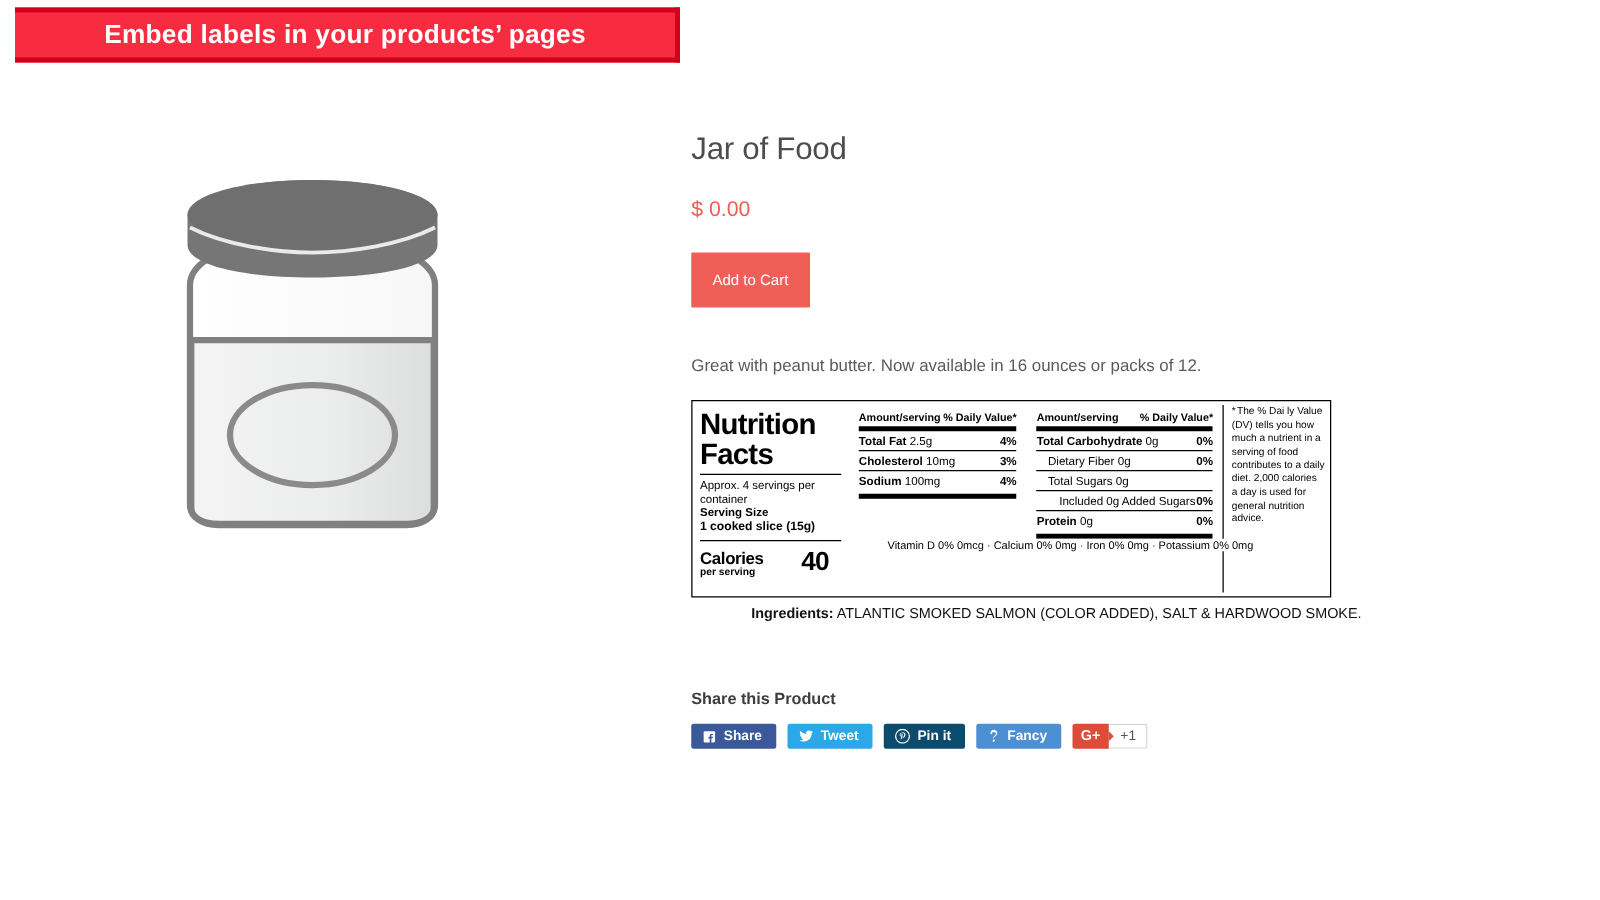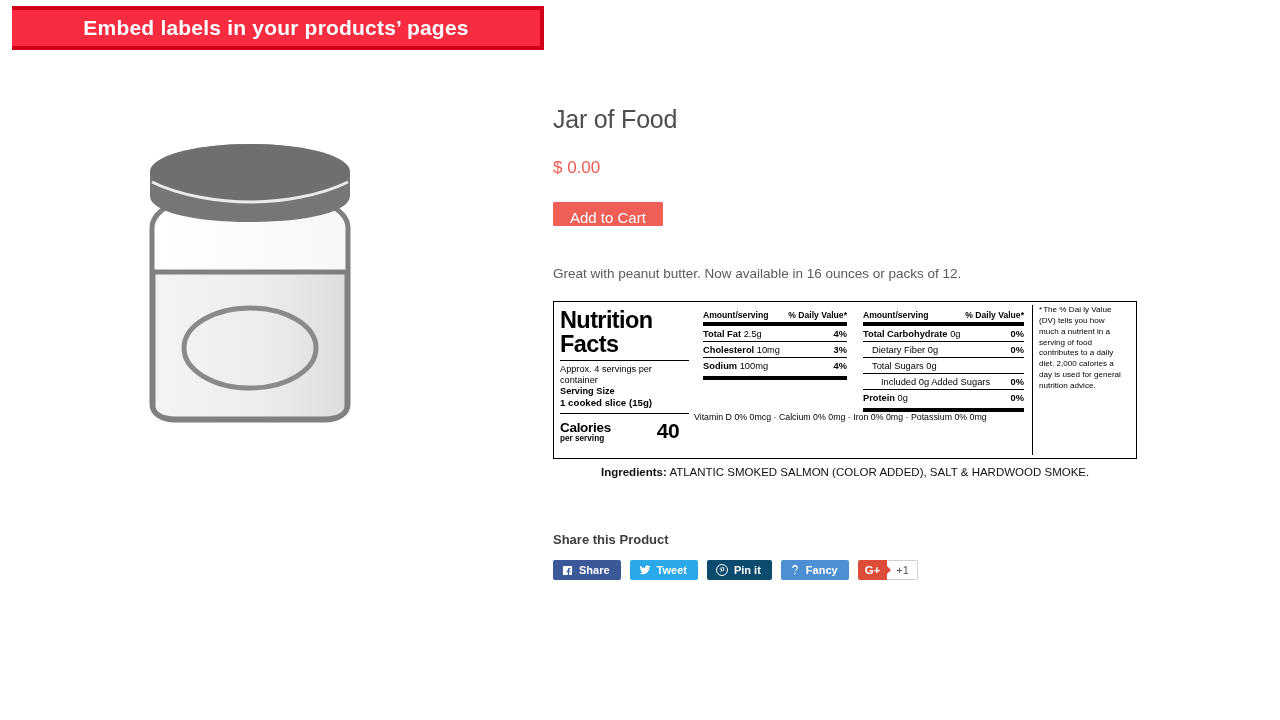--- a/index.html
+++ b/index.html
@@ -75,23 +75,23 @@
     color: #f05a50;
   }
 
   .add-to-cart {
     margin-top: 24px;
     display: inline-block;
     background: #f05f57;
     color: #ffffff;
     border: none;
     padding: 0 17px;
-    height: 24px;
+    height: 44px;
     line-height: 32px;
-    font-size: 15px;
+    font-size: 12px;
     font-family: "Liberation Sans", sans-serif;
     cursor: pointer;
     border-radius: 1px;
   }
 
   .product-desc {
     margin-top: 37px;
     font-size: 13.5px;
     color: #5a5a5a;
     line-height: 1.5;
@@ -100,21 +100,21 @@
   
   .nutrition-wrap {
     margin-top: 17px;
     width: 588px;
   }
   .nutrition-label {
     border: 1.5px solid #000;
     background: #fff;
     display: flex;
     box-sizing: border-box;
-    width: 584px;
+    width: 512px;
     height: 158px;
     color: #000;
     padding: 3px 4px 3px 6px;
     font-size: 8.2px;
   }
 
   
   .nf-left {
     width: 135px;
     box-sizing: border-box;
@@ -417,21 +417,21 @@
             </div>
           <div class="bar-thick-b"></div>
         </div>
 
         <div class="nf-foot nf-divider">
           <span class="star">*</span><span>The % Dai ly Value (DV) tells you how much a nutrient in a serving of food contributes to a daily diet. 2,000 calories a day is used for general nutrition advice.</span>
         </div>
       </div>
 
       <div style="position:relative;">
-        <div class="nf-vitamins" id="vitamins-line" style="position:absolute; left:141px; top:-47px; background:#fff; padding-top:0;">Vitamin D 0% 0mcg · Calcium 0% 0mg · Iron 0% 0mg · Potassium 0% 0mg</div>
+        <div class="nf-vitamins" id="vitamins-line" style="position:absolute; left:157px; top:-47px; background:#fff; padding-top:0;">Vitamin D 0% 0mcg · Calcium 0% 0mg · Iron 0% 0mg · Potassium 0% 0mg</div>
       </div>
 
       <div class="ingredients">
         <b>Ingredients:</b>
         <span>ATLANTIC SMOKED SALMON (COLOR ADDED), SALT &amp; HARDWOOD SMOKE.</span>
       </div>
     </div>
 
     
     <div class="share-title">Share this Product</div>

